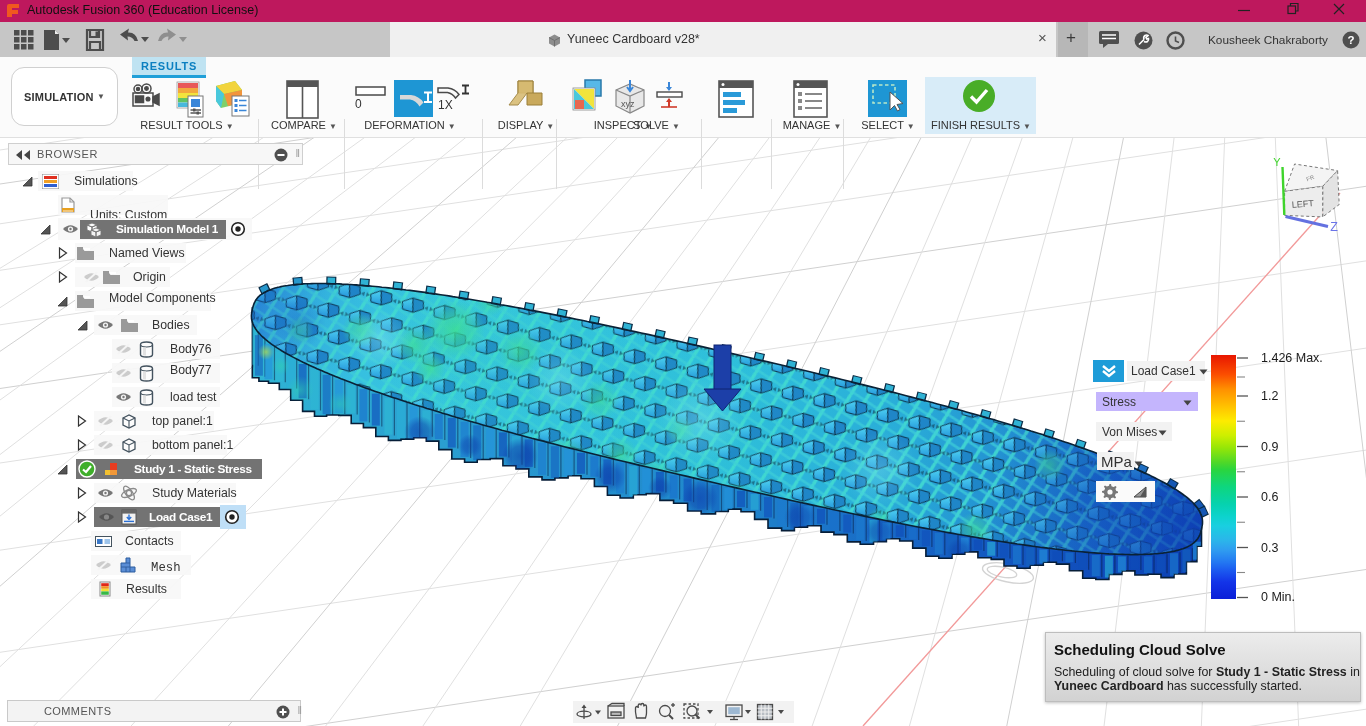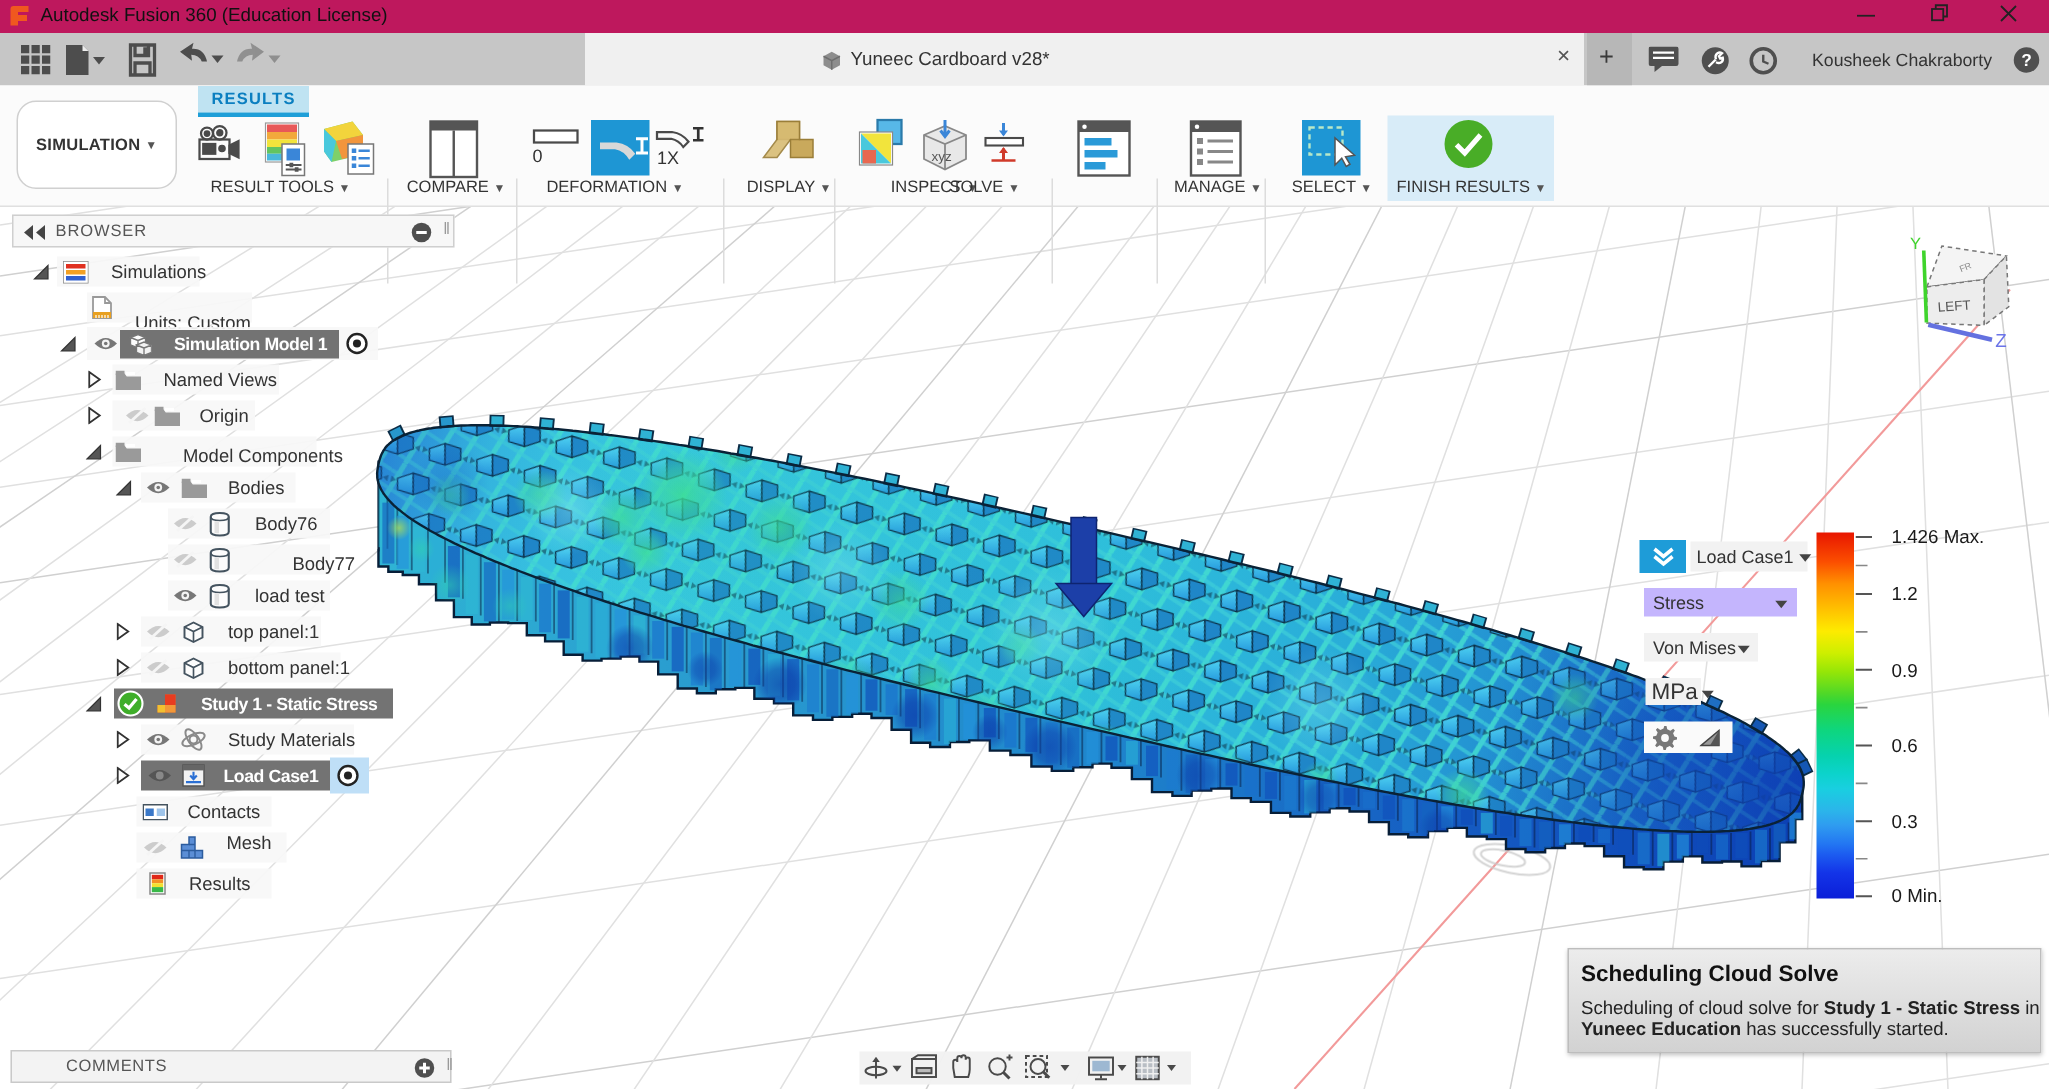--- a/index.html
+++ b/index.html
@@ -775,21 +775,21 @@
       <path d="M10 1 L10 10 L1 10 Z" fill="#555" stroke="#333" stroke-width="0.8"></path>
     </svg>
   </div>
 <div style="position:absolute;left:77px;top:291px;height:20px;display:flex;align-items:center;">
     <svg width="17" height="13" viewBox="0 0 17 13">
       <path d="M0 2 L6 2 L7.5 4 L17 4 L17 13 L0 13 Z" fill="#9a9a9a"></path>
       <rect x="0" y="0" width="6" height="3" fill="#9a9a9a"></rect>
       <rect x="7" y="1" width="6" height="2" fill="#fff"></rect>
     </svg>
   </div>
-<div style="position:absolute;left:122px;top:291px;height:20px;display:flex;align-items:flex-end;">
+<div style="position:absolute;left:109px;top:291px;height:20px;display:flex;align-items:flex-start;">
     <span style="font-size:12.3px;color:#333;white-space:nowrap;">Model Components</span>
   </div>
 <div style="position:absolute;left:94px;top:315px;width:103px;height:20px;background:rgba(247,247,247,0.92)"></div>
 <div style="position:absolute;left:77px;top:315px;height:20px;display:flex;align-items:center;">
     <svg width="11" height="11" viewBox="0 0 11 11">
       <path d="M10 1 L10 10 L1 10 Z" fill="#555" stroke="#333" stroke-width="0.8"></path>
     </svg>
   </div>
 <div style="position:absolute;left:97px;top:315px;height:20px;display:flex;align-items:center;">
     <svg width="17" height="12" viewBox="0 0 17 12">
@@ -832,21 +832,21 @@
       <line x1="3" y1="11" x2="14" y2="1" stroke="#f5f5f5" stroke-width="2"></line>
     </svg>
   </div>
 <div style="position:absolute;left:139px;top:363px;height:20px;display:flex;align-items:center;">
     <svg width="15" height="17" viewBox="0 0 15 17">
       <path d="M1.5 3.5 Q1.5 1 7.5 1 Q13.5 1 13.5 3.5 L13.5 13.5 Q13.5 16 7.5 16 Q1.5 16 1.5 13.5 Z" fill="#fcfcfc" stroke="#44535f" stroke-width="1.4"></path>
       <path d="M1.5 3.5 Q1.5 6 7.5 6 Q13.5 6 13.5 3.5" fill="none" stroke="#44535f" stroke-width="1.1"></path>
       <rect x="4" y="6.5" width="3" height="8" fill="#e2e2e2"></rect>
     </svg>
   </div>
-<div style="position:absolute;left:170px;top:363px;height:20px;display:flex;align-items:flex-end;margin-left:25px;">
+<div style="position:absolute;left:170px;top:363px;height:20px;display:flex;align-items:flex-start;">
     <span style="font-size:12.3px;color:#333;white-space:nowrap;">Body77</span>
   </div>
 <div style="position:absolute;left:112px;top:387px;width:108px;height:20px;background:rgba(247,247,247,0.92)"></div>
 <div style="position:absolute;left:115px;top:387px;height:20px;display:flex;align-items:center;">
     <svg width="17" height="12" viewBox="0 0 17 12">
       <path d="M1 6 Q8.5 -1.5 16 6 Q8.5 13.5 1 6 Z" fill="#777"></path>
       <circle cx="8.5" cy="6" r="2.6" fill="#f4f4f4"></circle>
       <circle cx="8.5" cy="6" r="1.2" fill="#777"></circle>
     </svg>
   </div>
@@ -995,21 +995,21 @@
       <path d="M1 6 Q8.5 -1.5 16 6 Q8.5 13.5 1 6 Z" fill="#ccc"></path>
       <line x1="3" y1="11" x2="14" y2="1" stroke="#f5f5f5" stroke-width="2"></line>
     </svg>
   </div>
 <div style="position:absolute;left:120px;top:555px;height:20px;display:flex;align-items:center;">
     <svg width="16" height="16" viewBox="0 0 16 16">
       <path d="M1 6 L6 6 L6 1 L10 1 L10 10 L15 10 L15 15 L1 15 Z" fill="#5b8ed6" stroke="#2c5c9e" stroke-width="1"></path>
       <path d="M6 6 L10 6 M6 10 L10 10 M1 10 L6 10 M10 10 L10 15 M6 10 L6 15" stroke="#2c5c9e" stroke-width="0.9" fill="none"></path>
     </svg>
   </div>
-<div style="position:absolute;left:151px;top:555px;height:20px;display:flex;align-items:flex-start;">
+<div style="position:absolute;left:151px;top:555px;height:20px;display:flex;align-items:flex-end;font-family:Liberation Mono, monospace;">
     <span style="font-size:12.3px;color:#333;white-space:nowrap;">Mesh</span>
   </div>
 <div style="position:absolute;left:91px;top:579px;width:90px;height:20px;background:rgba(247,247,247,0.92)"></div>
 <div style="position:absolute;left:99px;top:579px;height:20px;display:flex;align-items:center;">
     <svg width="12" height="16" viewBox="0 0 12 16">
       <rect x="1" y="1" width="10" height="14" fill="#fff" stroke="#888" stroke-width="1"></rect>
       <rect x="2.2" y="2.2" width="7.6" height="3" fill="#e02818"></rect>
       <rect x="2.2" y="5.2" width="7.6" height="2.6" fill="#f29024"></rect>
       <rect x="2.2" y="7.8" width="7.6" height="2.6" fill="#f2e030"></rect>
       <rect x="2.2" y="10.4" width="7.6" height="3.4" fill="#38b848"></rect>
@@ -1074,21 +1074,21 @@
   </svg>
 <div style="position:absolute;left:1261px;top:351px;font-size:12.5px;color:#1a1a1a;white-space:nowrap">1.426 Max.</div>
 <div style="position:absolute;left:1261px;top:389px;font-size:12.5px;color:#1a1a1a;white-space:nowrap">1.2</div>
 <div style="position:absolute;left:1261px;top:440px;font-size:12.5px;color:#1a1a1a;white-space:nowrap">0.9</div>
 <div style="position:absolute;left:1261px;top:490px;font-size:12.5px;color:#1a1a1a;white-space:nowrap">0.6</div>
 <div style="position:absolute;left:1261px;top:541px;font-size:12.5px;color:#1a1a1a;white-space:nowrap">0.3</div>
 <div style="position:absolute;left:1261px;top:590px;font-size:12.5px;color:#1a1a1a;white-space:nowrap">0 Min.</div>
 
 <div style="position:absolute;left:1045px;top:632px;width:316px;height:70px;background:linear-gradient(180deg,#ececec,#d2d2d2);border:1px solid #bdbdbd;box-shadow:0 1px 3px rgba(0,0,0,0.25);box-sizing:border-box">
  <div style="position:absolute;left:8px;top:8px;font-size:15px;font-weight:bold;color:#111">Scheduling Cloud Solve</div>
- <div style="position:absolute;left:8px;top:32px;font-size:12.4px;color:#222;line-height:14px">Scheduling of cloud solve for <b>Study 1 - Static Stress</b> in<br><b>Yuneec Education</b> has successfully started.</div>
+ <div style="position:absolute;left:8px;top:32px;font-size:12.4px;color:#222;line-height:14px">Scheduling of cloud solve for <b>Study 1 - Static Stress</b> in<br><b>Yuneec Cardboard</b> has successfully started.</div>
 </div>
 
 <div style="position:absolute;left:573px;top:701px;width:221px;height:22px;background:rgba(241,241,241,0.96)"></div>
 <svg style="position:absolute;left:573px;top:701px" width="221" height="22" viewBox="0 0 221 22" fill="none" stroke="#4a4a4a" stroke-width="1.3">
  <g transform="translate(11,11)">
   <ellipse cx="0" cy="2" rx="7" ry="2.8"></ellipse>
   <line x1="0" y1="7" x2="0" y2="-6"></line>
       <path d="M-2.5 -4 L0 -7.5 L2.5 -4 Z" fill="#4a4a4a" stroke="none"></path>
  </g>
  <path d="M22 9.5 L28 9.5 L25 13.5 Z" fill="#4a4a4a" stroke="none"></path>

